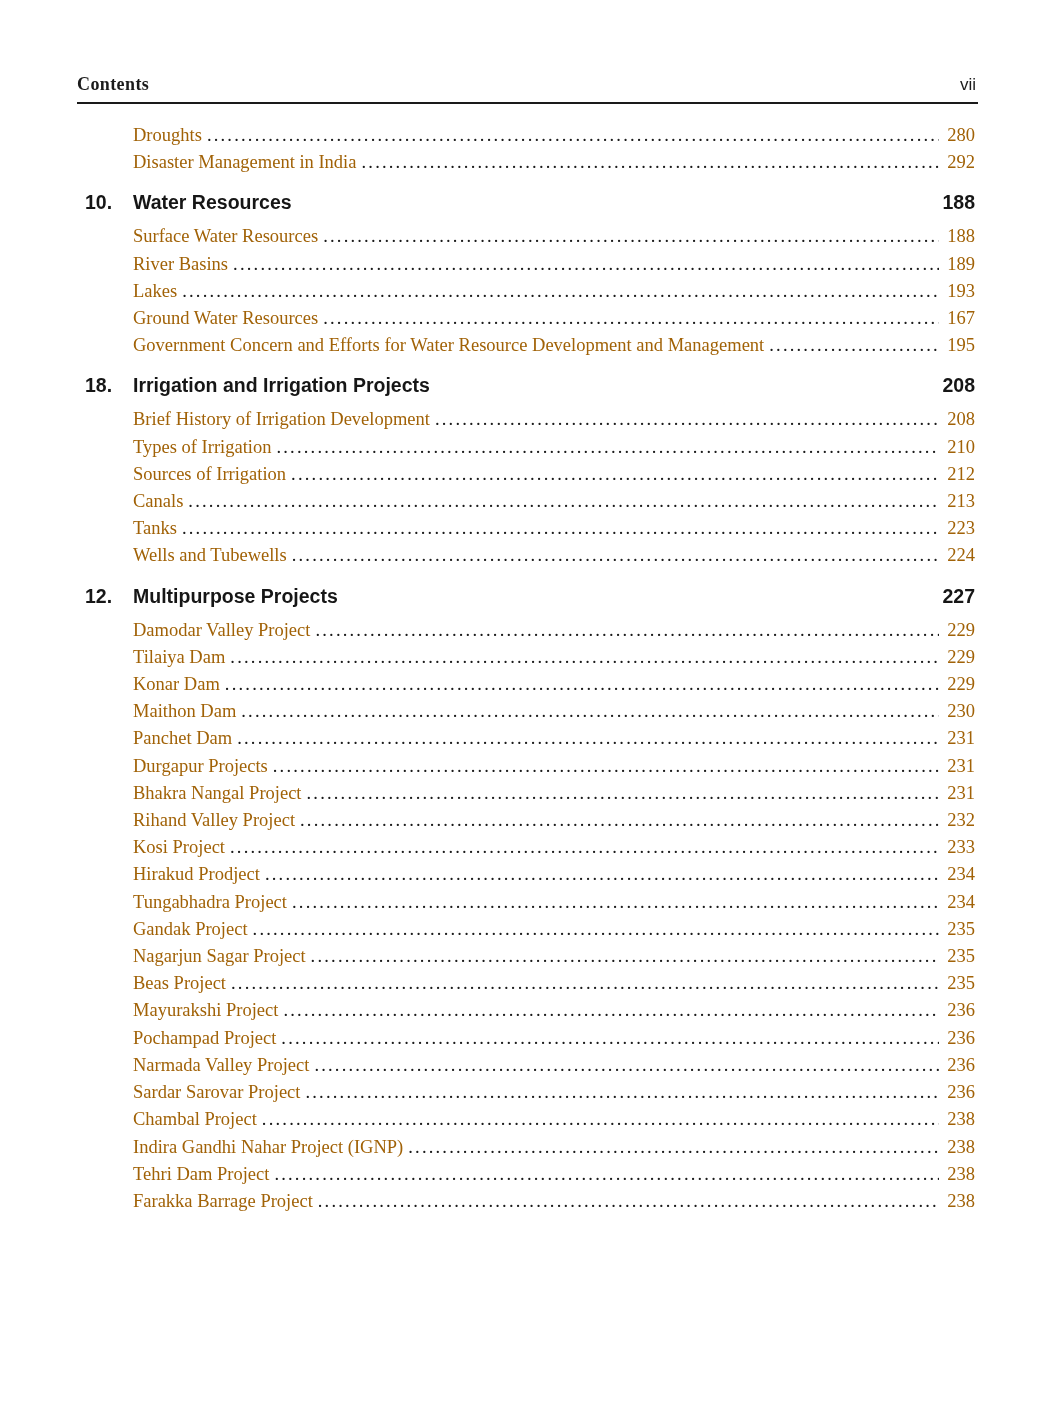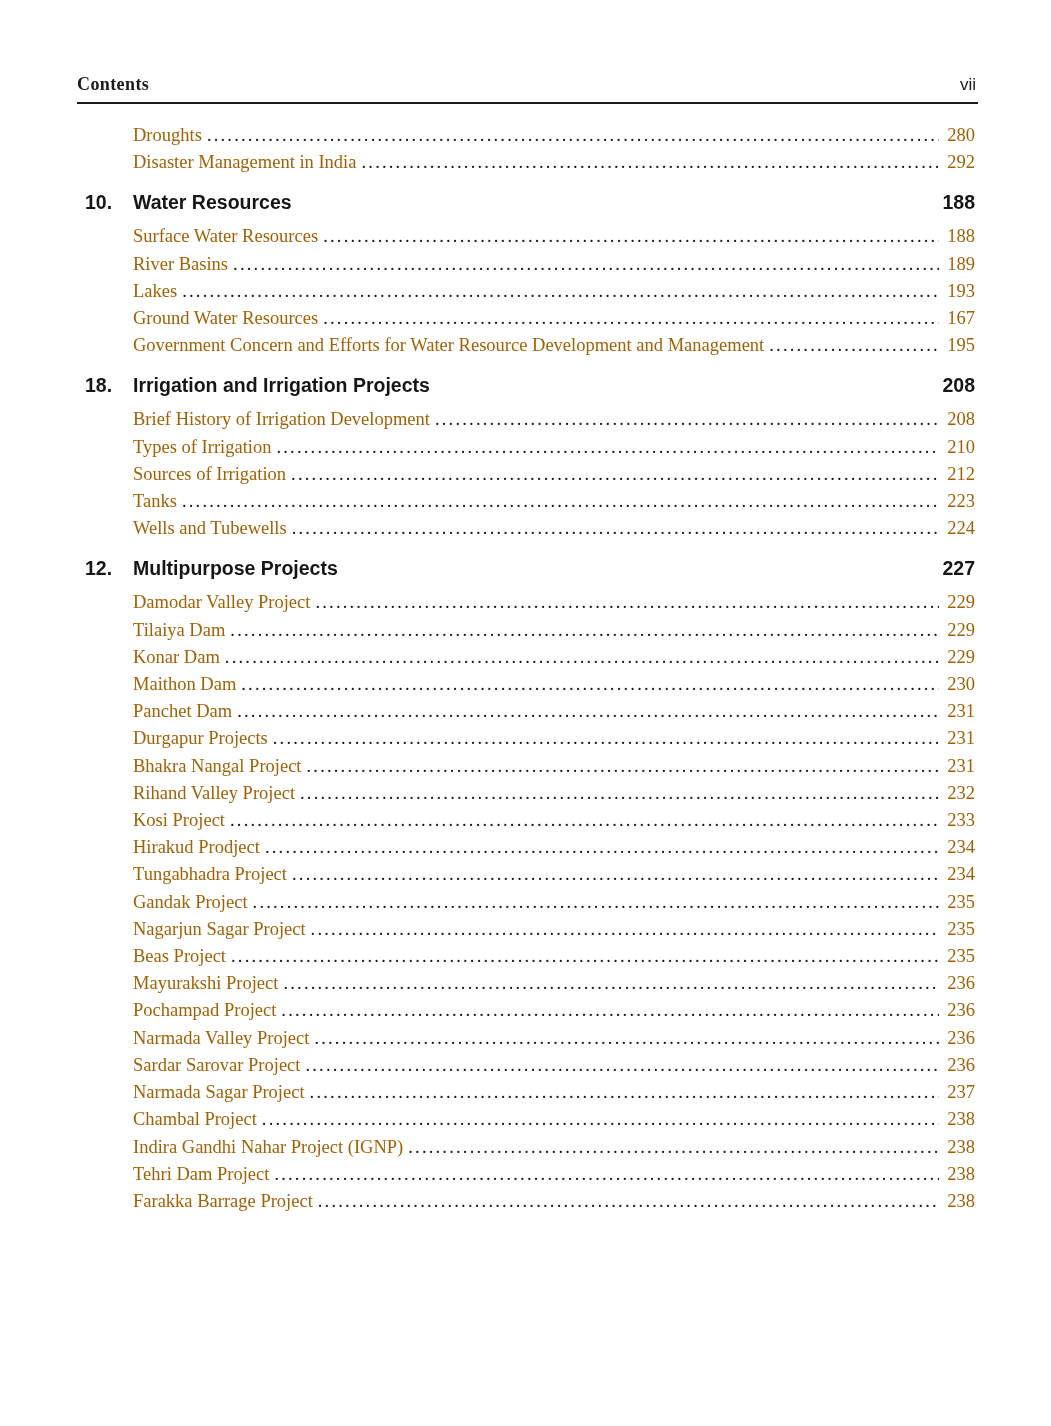--- a/index.html
+++ b/index.html
@@ -163,20 +163,25 @@
     <span class="leader"></span>
     <span class="pg">210</span>
   </li>
 
   <li class="entry">
     <span class="t">Sources of Irrigation</span>
     <span class="leader"></span>
     <span class="pg">212</span>
   </li>
 
+  <li class="entry">
+    <span class="t">Canals</span>
+    <span class="leader"></span>
+    <span class="pg">213</span>
+  </li>
 
   <li class="entry">
     <span class="t">Tanks</span>
     <span class="leader"></span>
     <span class="pg">223</span>
   </li>
 
   <li class="entry">
     <span class="t">Wells and Tubewells</span>
     <span class="leader"></span>
@@ -293,25 +298,20 @@
     <span class="leader"></span>
     <span class="pg">236</span>
   </li>
 
   <li class="entry">
     <span class="t">Sardar Sarovar Project</span>
     <span class="leader"></span>
     <span class="pg">236</span>
   </li>
 
-  <li class="entry">
-    <span class="t">Narmada Sagar Project</span>
-    <span class="leader"></span>
-    <span class="pg">237</span>
-  </li>
 
   <li class="entry">
     <span class="t">Chambal Project</span>
     <span class="leader"></span>
     <span class="pg">238</span>
   </li>
 
   <li class="entry">
     <span class="t">Indira Gandhi Nahar Project (IGNP)</span>
     <span class="leader"></span>

